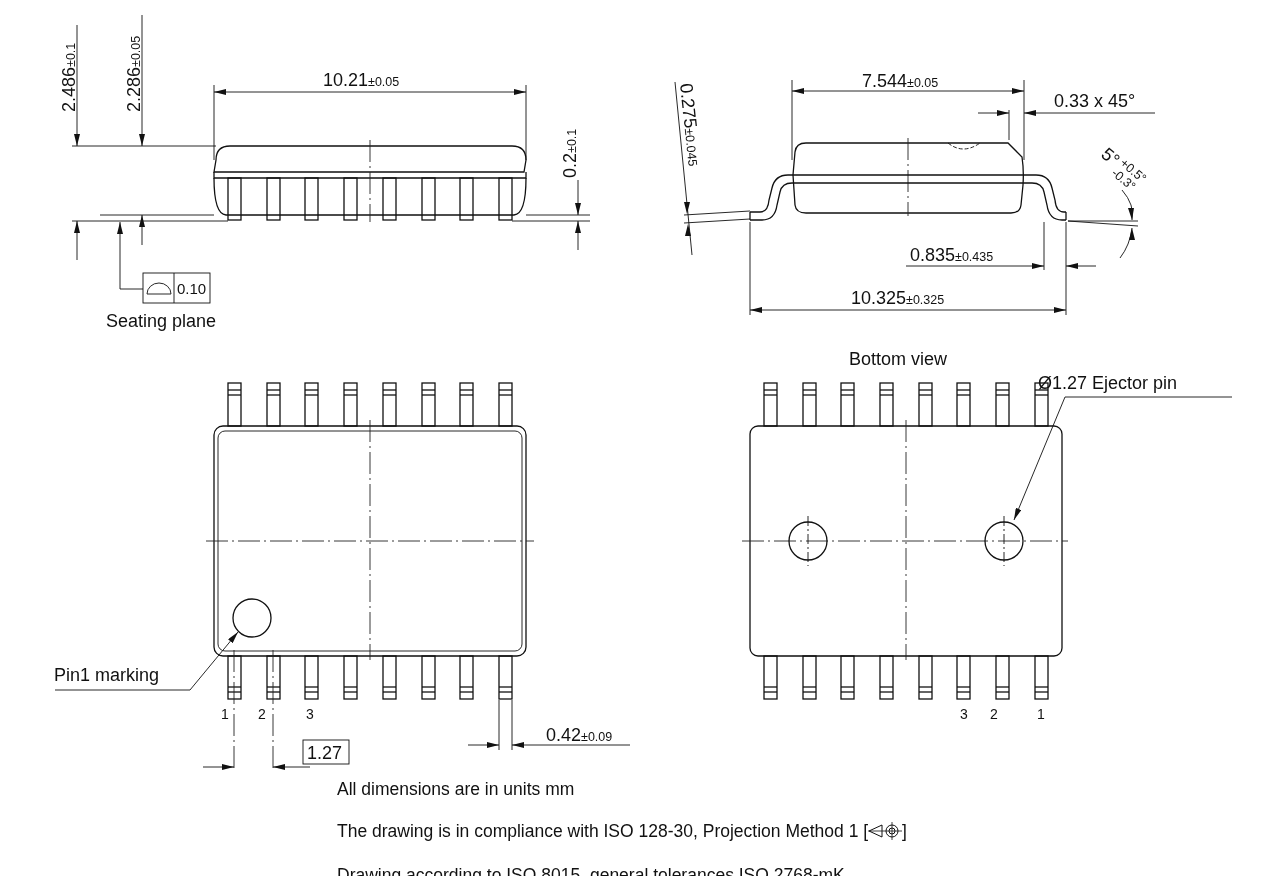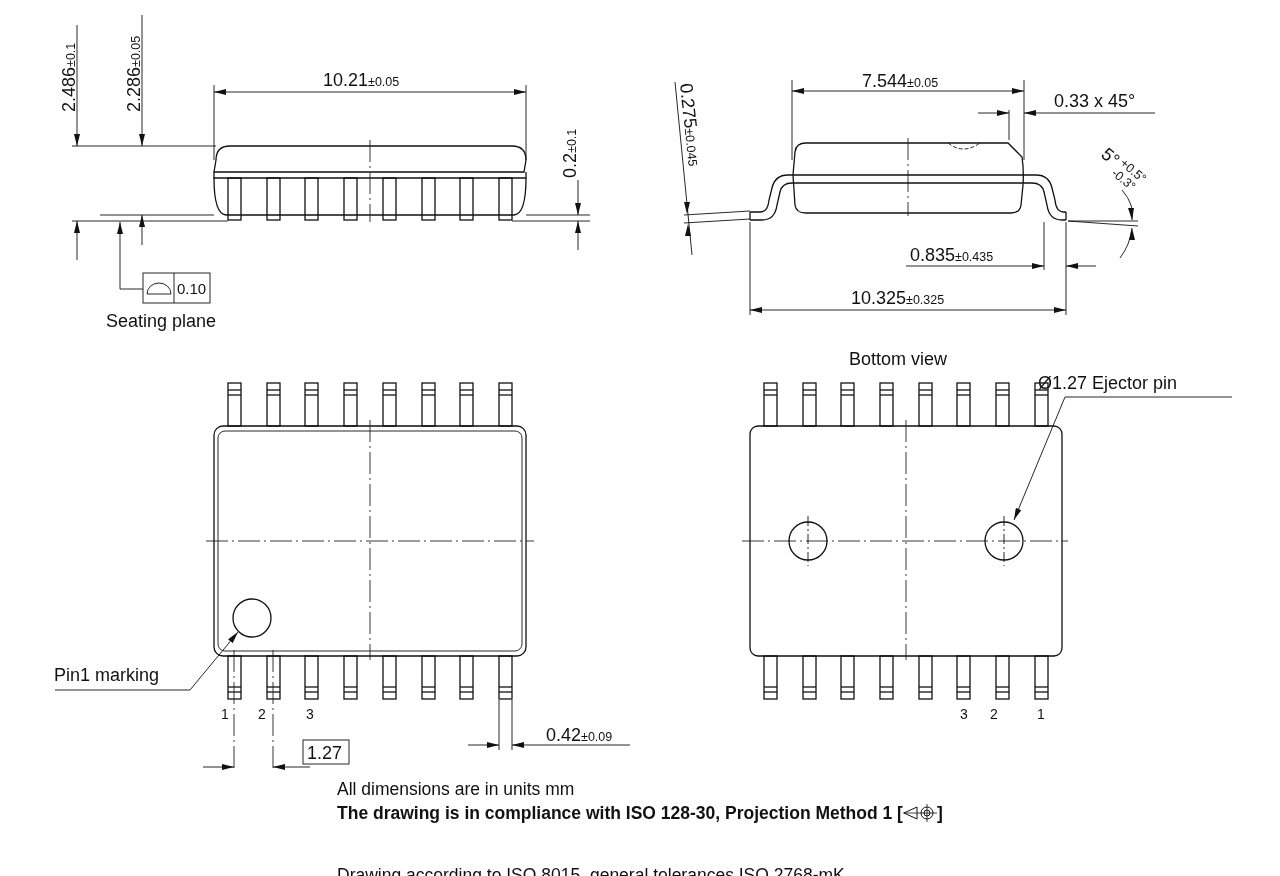--- a/index.html
+++ b/index.html
@@ -287,21 +287,21 @@
     <text class="pin-n" x="990" y="719">2</text>
     <text class="pin-n" x="1037" y="719">1</text>
 
     <line class="thin" x1="1232" y1="397" x2="1065" y2="397"></line>
     <line class="thin" x1="1065" y1="397" x2="1014" y2="520" marker-end="url(#ar)"></line>
     <text class="lbl" x="1038" y="389">Ø1.27 Ejector pin</text>
   </g>
 </svg>
 
 <div class="note" style="top:778px;">All dimensions are in units mm</div>
-<div class="note" style="top:802px;font-weight:bold;">
+<div class="note" style="top:820px;">
   <span>The drawing is in compliance with ISO 128-30, Projection Method 1 [</span><svg width="34" height="18" viewBox="0 0 34 18" style="vertical-align:-3px;">
       <path d="M1,9 L14,3 L14,15 Z" fill="none" stroke="#111" stroke-width="1"></path>
       <line x1="0" y1="9" x2="34" y2="9" stroke="#111" stroke-width="0.8"></line>
       <circle cx="24" cy="9" r="6" fill="none" stroke="#111" stroke-width="1"></circle>
       <circle cx="24" cy="9" r="3" fill="none" stroke="#111" stroke-width="1"></circle>
       <line x1="24" y1="0" x2="24" y2="18" stroke="#111" stroke-width="0.8"></line>
     </svg><span>]</span>
 </div>
 <div class="note" style="top:864px;">Drawing according to ISO 8015, general tolerances ISO 2768-mK</div>
 

